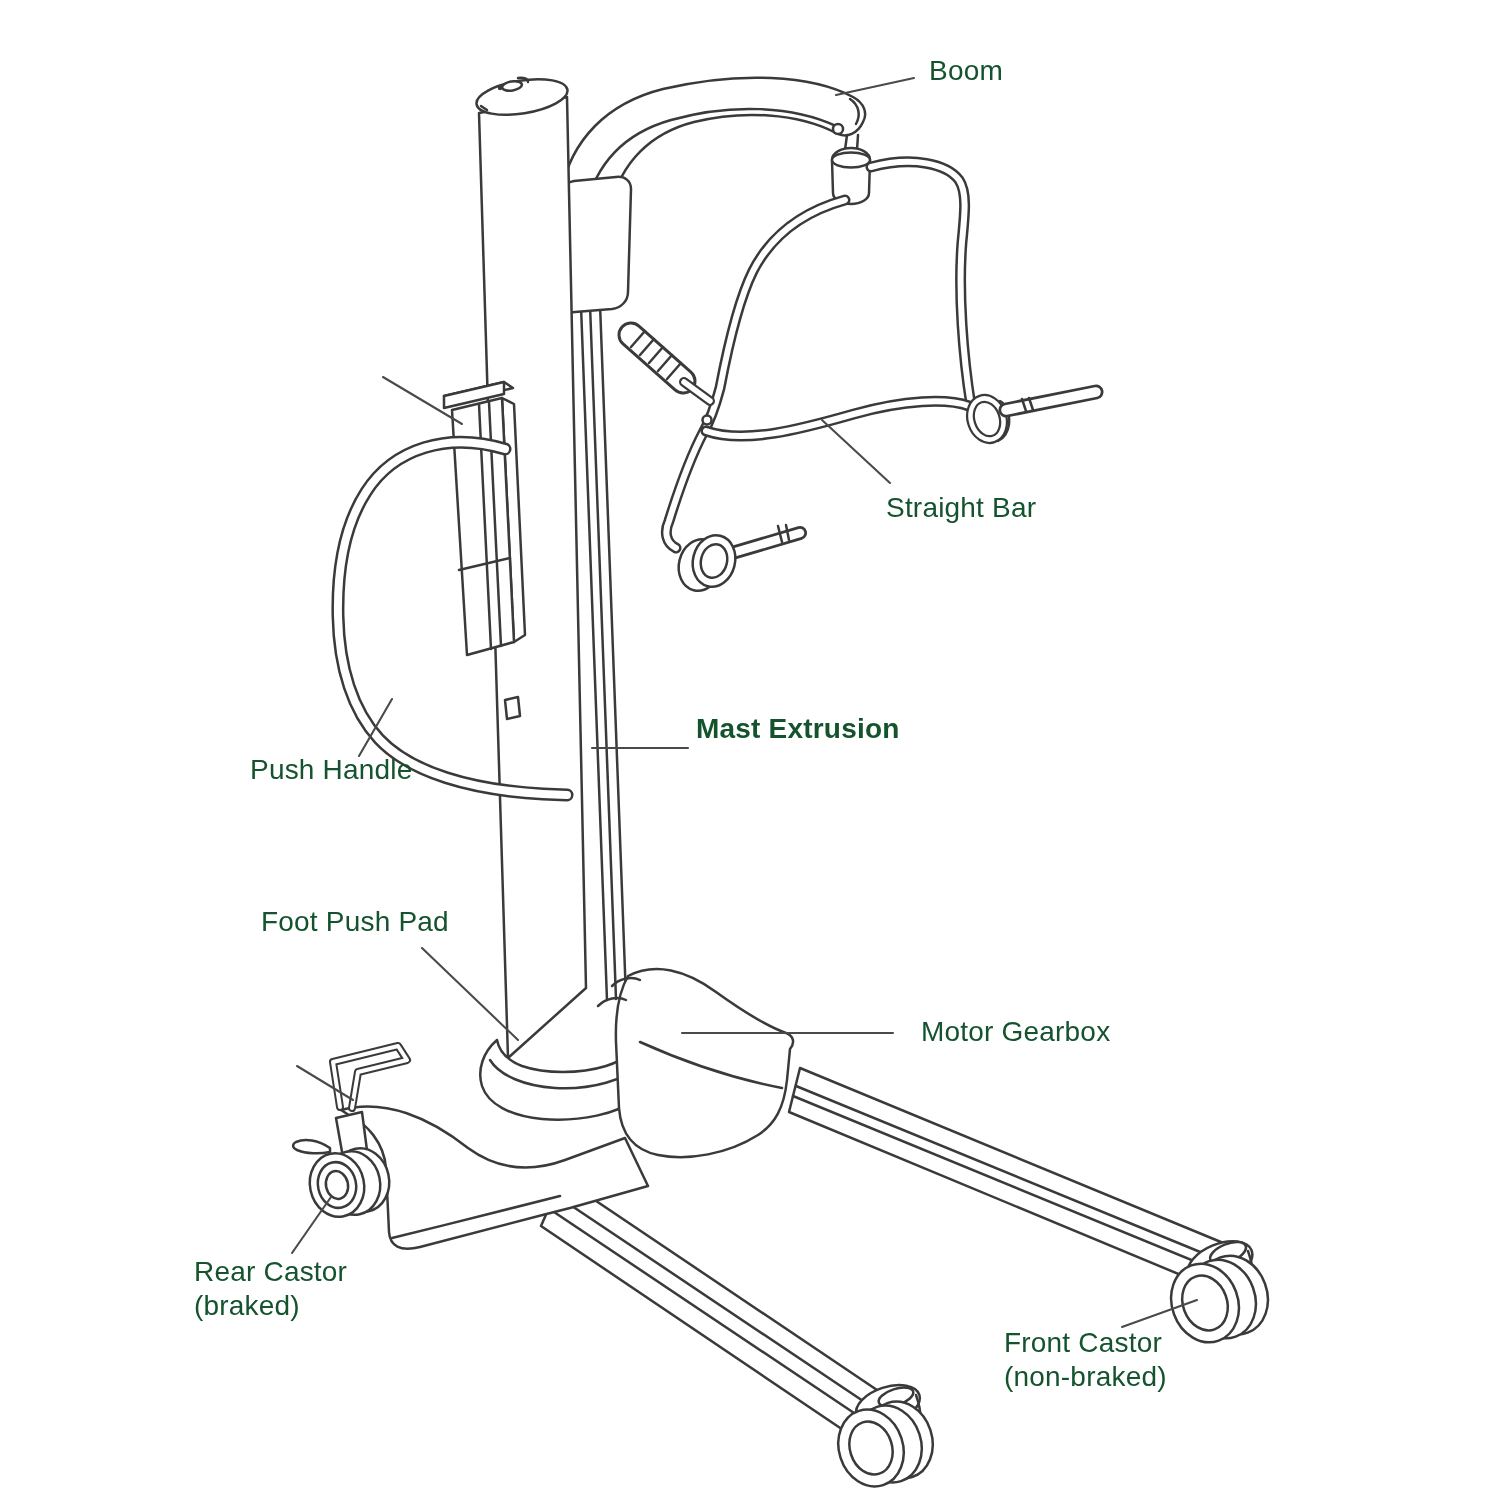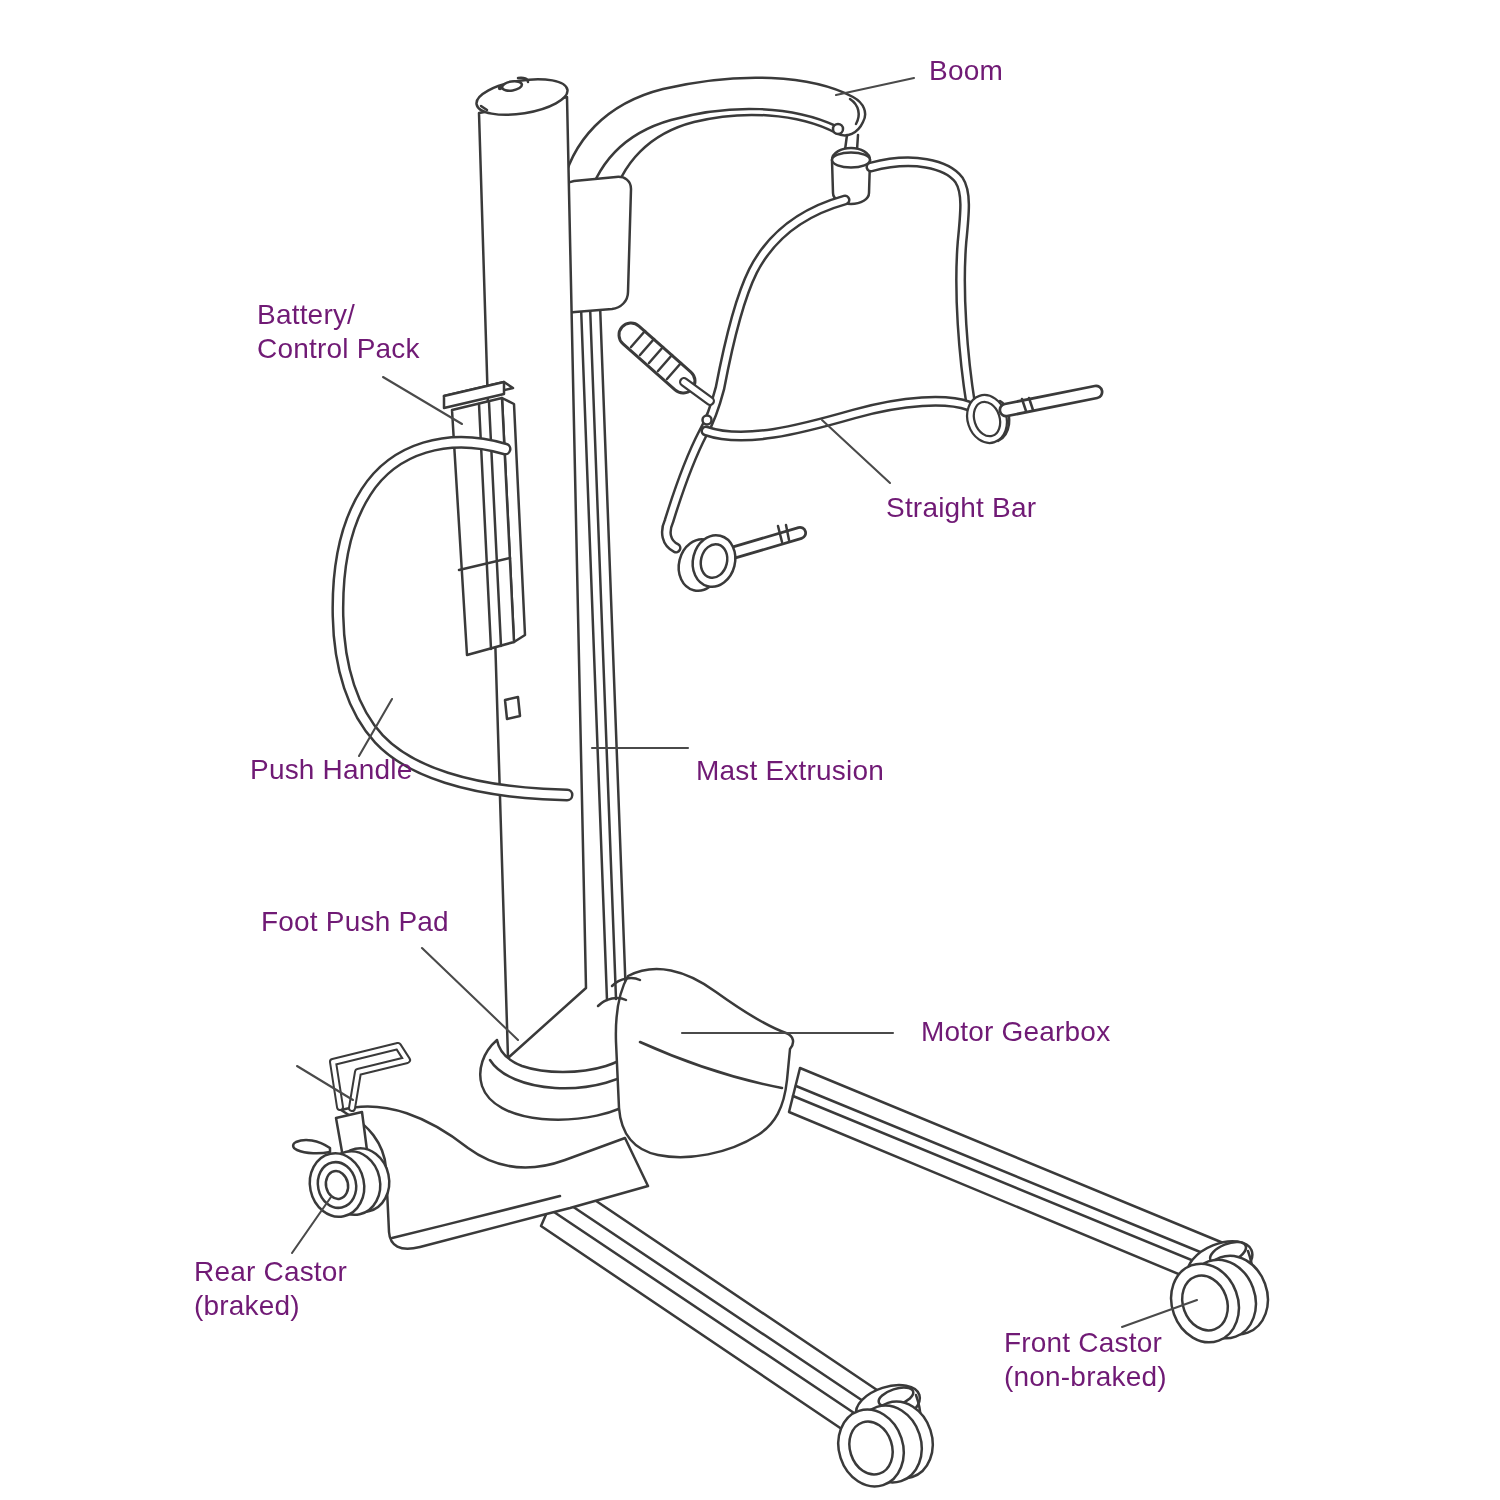--- a/index.html
+++ b/index.html
@@ -2,35 +2,35 @@
 <html><head>
 <meta charset="utf-8">
 <style>
   html,body { margin:0; padding:0; background:#ffffff; }
   #stage {
     position:relative; width:1500px; height:1500px; background:#ffffff;
     font-family:"Liberation Sans", sans-serif; overflow:hidden;
   }
   #drawing { position:absolute; left:0; top:0; width:1500px; height:1500px; }
   .label {
-    position:absolute; font-size:28px; line-height:34px; color:#701a75;
+    position:absolute; font-size:28px; line-height:34px; color:#14532d;
     white-space:nowrap; letter-spacing:0.2px;
   }
   .label span { display:block; }
   
   .panel { fill:#ffffff; stroke:#3a3a3a; stroke-width:2.5; stroke-linejoin:round; }
   .ln    { fill:none; stroke:#3a3a3a; stroke-width:2.5; stroke-linecap:round; stroke-linejoin:round; }
   .t-out { fill:none; stroke:#3a3a3a; stroke-linecap:round; stroke-linejoin:round; }
   .t-in  { fill:none; stroke:#ffffff; stroke-linecap:round; stroke-linejoin:round; }
   .leader{ fill:none; stroke:#4a4a4a; stroke-width:2.1; stroke-linecap:round; }
   
   .pos-boom            { left:929px;  top:54px;  }
   .pos-battery         { left:257px;  top:298px; }
   .pos-spreader        { left:886px;  top:491px; }
-  .pos-mast            { left:696px;  top:754px; }
+  .pos-mast            { left:696px;  top:712px;font-weight:bold; }
   .pos-push-handle     { left:250px;  top:753px; }
   .pos-foot-push-pad   { left:261px;  top:905px; }
   .pos-steering        { left:186px;  top:988px; }
   .pos-motor-gearbox   { left:901px;  top:1015px;margin-left:20px;}
   .pos-rear-castor     { left:194px;  top:1255px;}
   .pos-front-castor    { left:1004px; top:1326px;}
 </style>
 </head>
 <body>
 
@@ -198,24 +198,20 @@
       <path class="leader" d="M422,948 L518,1040"></path>
       <path class="leader" d="M297,1066 L353,1100"></path>
       <path class="leader" d="M682,1033 L893,1033"></path>
       <path class="leader" d="M331,1197 L292,1253"></path>
       <path class="leader" d="M1197,1300 L1122,1327"></path>
     </g>
   </svg>
 
   <div class="label pos-boom">Boom</div>
 
-  <div class="label pos-battery">
-    <span>Battery/</span>
-    <span>Control Pack</span>
-  </div>
 
   <div class="label pos-spreader">Straight Bar</div>
 
   <div class="label pos-mast">Mast Extrusion</div>
 
   <div class="label pos-push-handle">Push Handle</div>
 
   <div class="label pos-foot-push-pad">Foot Push Pad</div>
 
 

